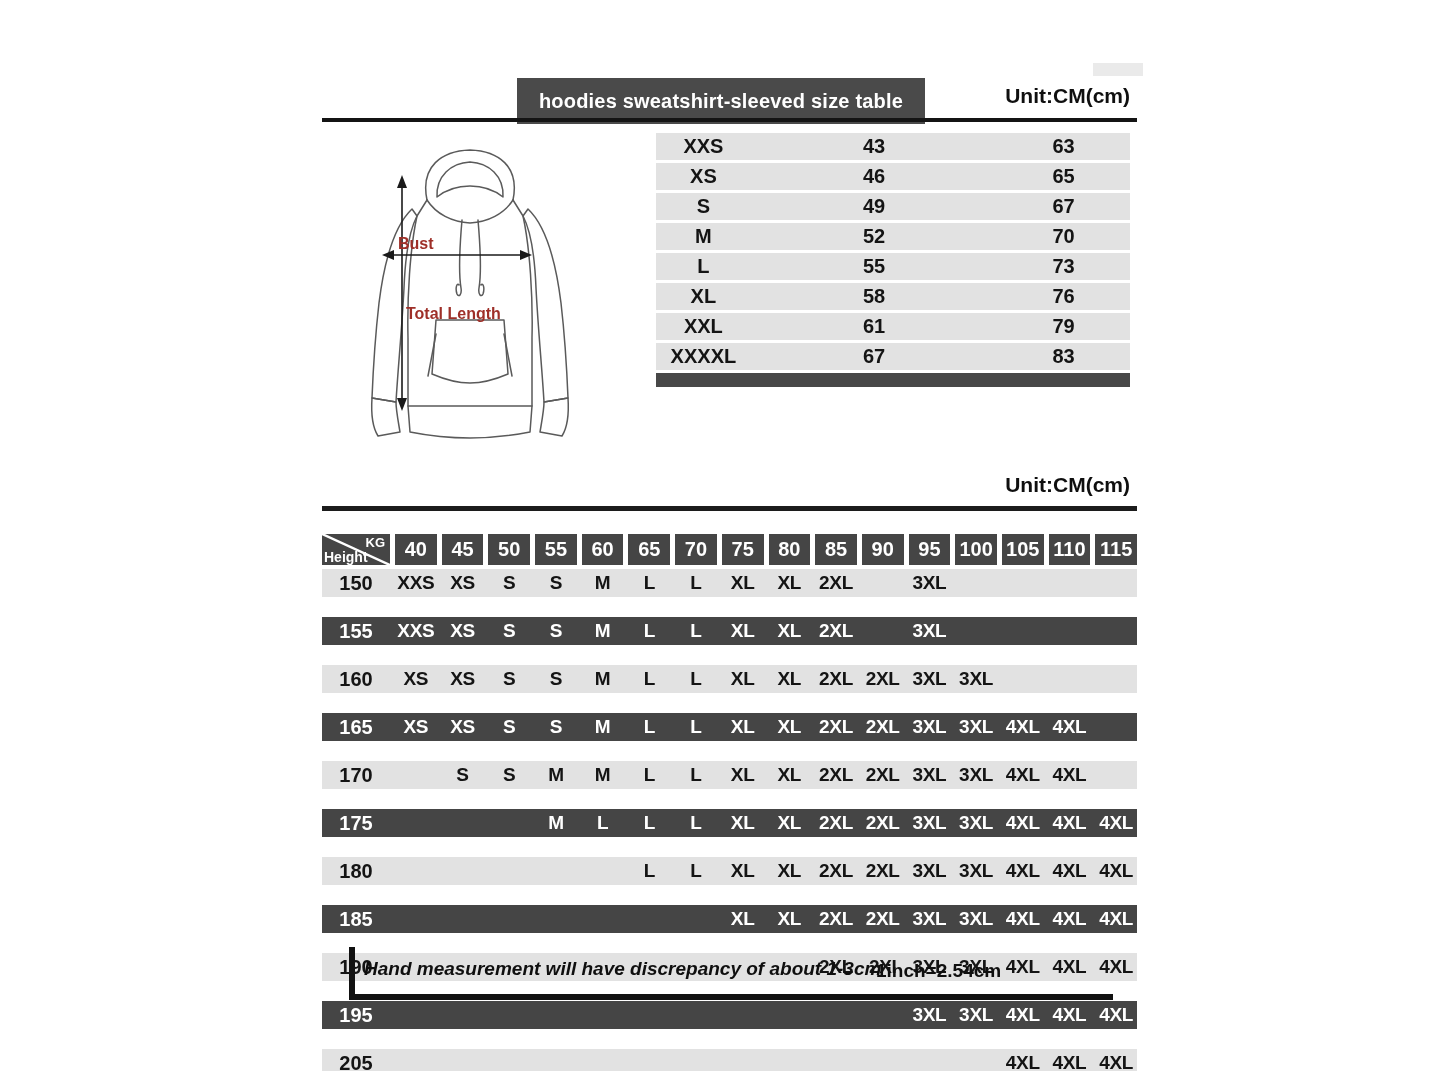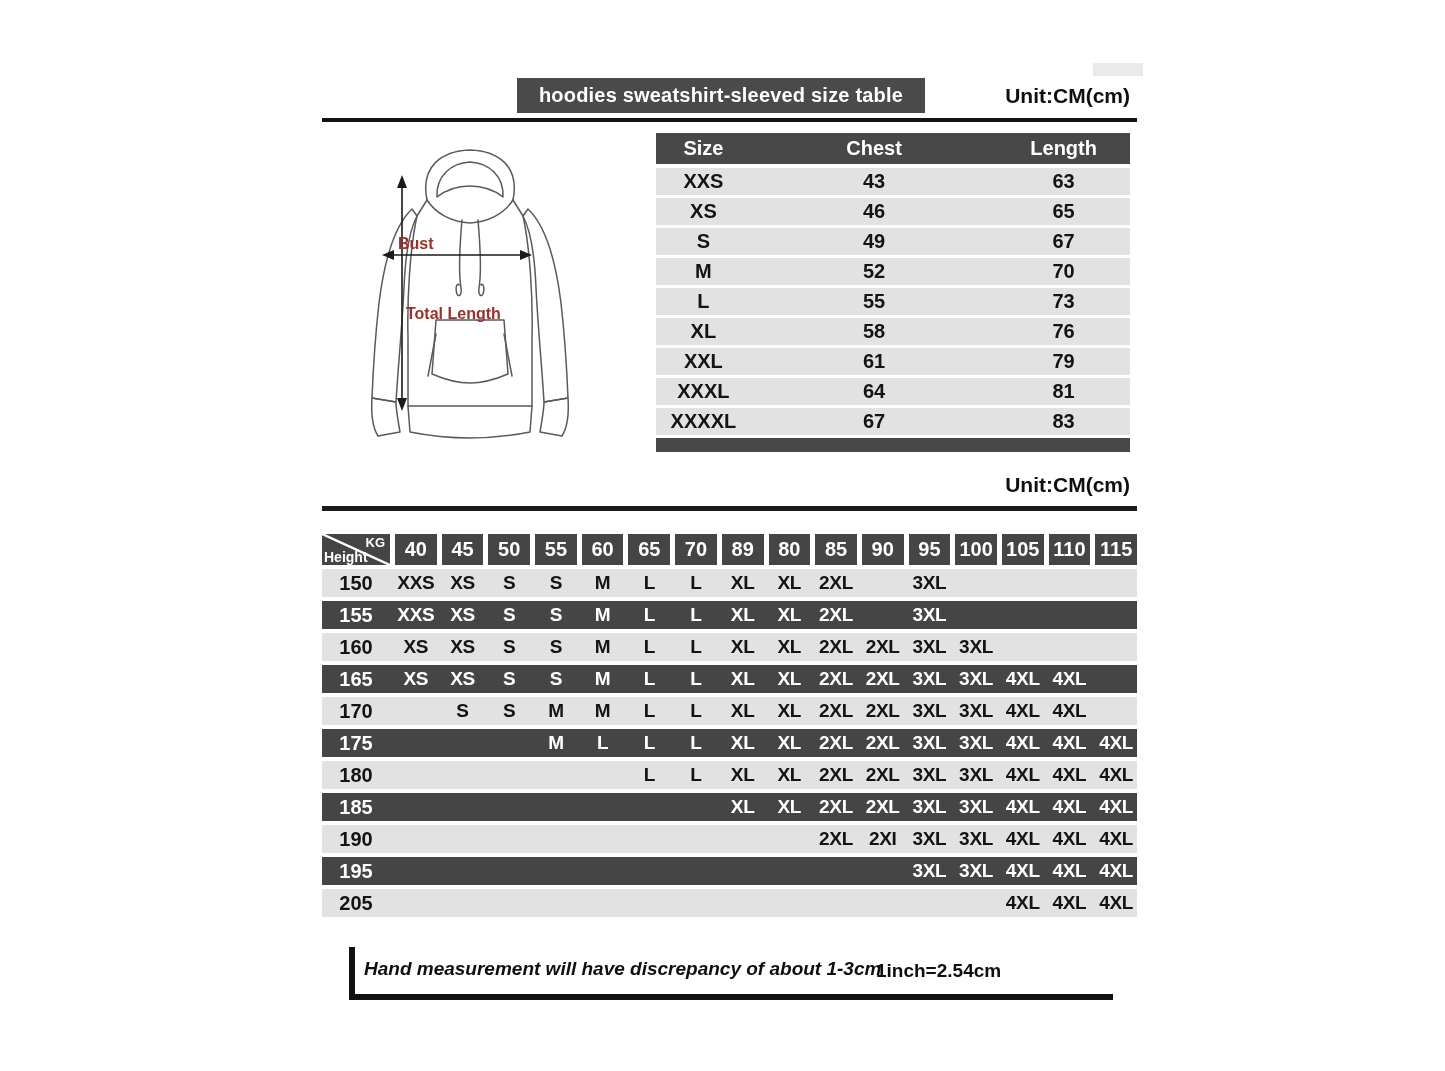--- a/index.html
+++ b/index.html
@@ -8,21 +8,21 @@
     position:relative; width:1445px; height:1071px; background:#fff;
     font-family:"Liberation Sans", sans-serif; font-weight:bold; color:#141414;
     overflow:hidden;
   }
   .abs { position:absolute; }
   .titlebar {
     background:#4a4a4a; color:#fff; display:flex; align-items:center; justify-content:center;
     font-size:20px; letter-spacing:0.2px;
   }
   #artifact { left:1093px; top:63px; width:50px; height:13px; background:#eaeaea; }
-  #title1 { left:517px; top:78px; width:408px; height:35px; }
+  #title1 { left:517px; top:78px; width:408px; height:46px; }
   #unit1  { left:985px; top:84px; width:145px; font-size:21px; text-align:right; color:#0f0f0f; }
   #divider1 { left:322px; top:118px; width:815px; height:4px; background:#141414; }
 
   #hoodie { left:330px; top:138px; }
 
   #sizeTable { left:656px; top:133px; width:474px; }
   .st-head {
     display:grid; grid-template-columns:20% 52% 28%; height:31px; background:#484848; color:#fff;
     font-size:20px; align-items:center; margin-bottom:4px;
   }
@@ -39,21 +39,21 @@
   #divider2 { left:322px; top:506px; width:815px; height:5px; background:#1c1c1c; }
 
   #matrix { left:322px; top:534px; width:815px; }
   .m-grid { display:grid; grid-template-columns:68px repeat(16, 1fr); column-gap:5px; }
   #mHeader { height:31px; margin-bottom:4px; }
   .w-box { background:#454545; color:#fff; font-size:20px; display:flex; align-items:center; justify-content:center; }
   .corner { position:relative; background:#454545; color:#fff; }
   .corner svg { position:absolute; left:0; top:0; }
   .corner .kg  { position:absolute; top:1px;  right:5px; font-size:13px; }
   .corner .hgt { position:absolute; bottom:0px; left:2px; font-size:14px; }
-  .m-row { height:28px; margin-bottom:4px; align-items:center; font-size:19px; }
+  .m-row { height:28px; margin-bottom:20px; align-items:center; font-size:19px; }
   .m-row.light { background:#e2e2e2; color:#141414; }
   .m-row.dark  { background:#454545; color:#ffffff; }
   .m-h { text-align:center; font-size:20px; }
   .m-c { text-align:center; letter-spacing:-0.3px; }
 
   #noteVline { left:349px; top:947px; width:6px;  height:53px; background:#111; }
   #noteHline { left:349px; top:994px; width:764px; height:6px;  background:#111; }
   #noteText  { left:364px; top:958px; font-size:19px; color:#0f0f0f;font-style:italic; }
   #noteConv  { left:876px; top:960px; font-size:19px; color:#0f0f0f; }
 </style>
@@ -97,25 +97,20 @@
       <polygon points="72,273 67,260 77,260" stroke="none"></polygon>
       <line x1="60" y1="117" x2="194" y2="117"></line>
       <polygon points="52,117 64,112 64,122" stroke="none"></polygon>
       <polygon points="202,117 190,112 190,122" stroke="none"></polygon>
     </g>
     <text x="68" y="111" font-family="Liberation Sans, sans-serif" font-weight="bold" font-size="16" fill="#9e2f28">Bust</text>
     <text x="76" y="181" font-family="Liberation Sans, sans-serif" font-weight="bold" font-size="16" fill="#9e2f28">Total Length</text>
   </svg>
 
   <div class="abs" id="sizeTable">
-    <div class="st-head">
-      <div>Size</div>
-      <div>Chest</div>
-      <div>Length</div>
-    </div>
     <div>
         <div class="st-row">
           <div class="st-c">XXS</div>
           <div class="st-c">43</div>
           <div class="st-c">63</div>
         </div>
         <div class="st-row">
           <div class="st-c">XS</div>
           <div class="st-c">46</div>
           <div class="st-c">65</div>
@@ -137,25 +132,20 @@
         </div>
         <div class="st-row">
           <div class="st-c">XL</div>
           <div class="st-c">58</div>
           <div class="st-c">76</div>
         </div>
         <div class="st-row">
           <div class="st-c">XXL</div>
           <div class="st-c">61</div>
           <div class="st-c">79</div>
-        </div>
-        <div class="st-row">
-          <div class="st-c">XXXL</div>
-          <div class="st-c">64</div>
-          <div class="st-c">81</div>
         </div>
         <div class="st-row">
           <div class="st-c">XXXXL</div>
           <div class="st-c">67</div>
           <div class="st-c">83</div>
         </div>
       </div>
     <div class="st-footer"></div>
   </div>
 
@@ -171,21 +161,21 @@
         <span class="kg">KG</span>
         <span class="hgt">Height</span>
       </div>
     <div class="w-box">40</div>
         <div class="w-box">45</div>
         <div class="w-box">50</div>
         <div class="w-box">55</div>
         <div class="w-box">60</div>
         <div class="w-box">65</div>
         <div class="w-box">70</div>
-        <div class="w-box">89</div>
+        <div class="w-box">75</div>
         <div class="w-box">80</div>
         <div class="w-box">85</div>
         <div class="w-box">90</div>
         <div class="w-box">95</div>
         <div class="w-box">100</div>
         <div class="w-box">105</div>
         <div class="w-box">110</div>
         <div class="w-box">115</div>
       </div>
     <div>

